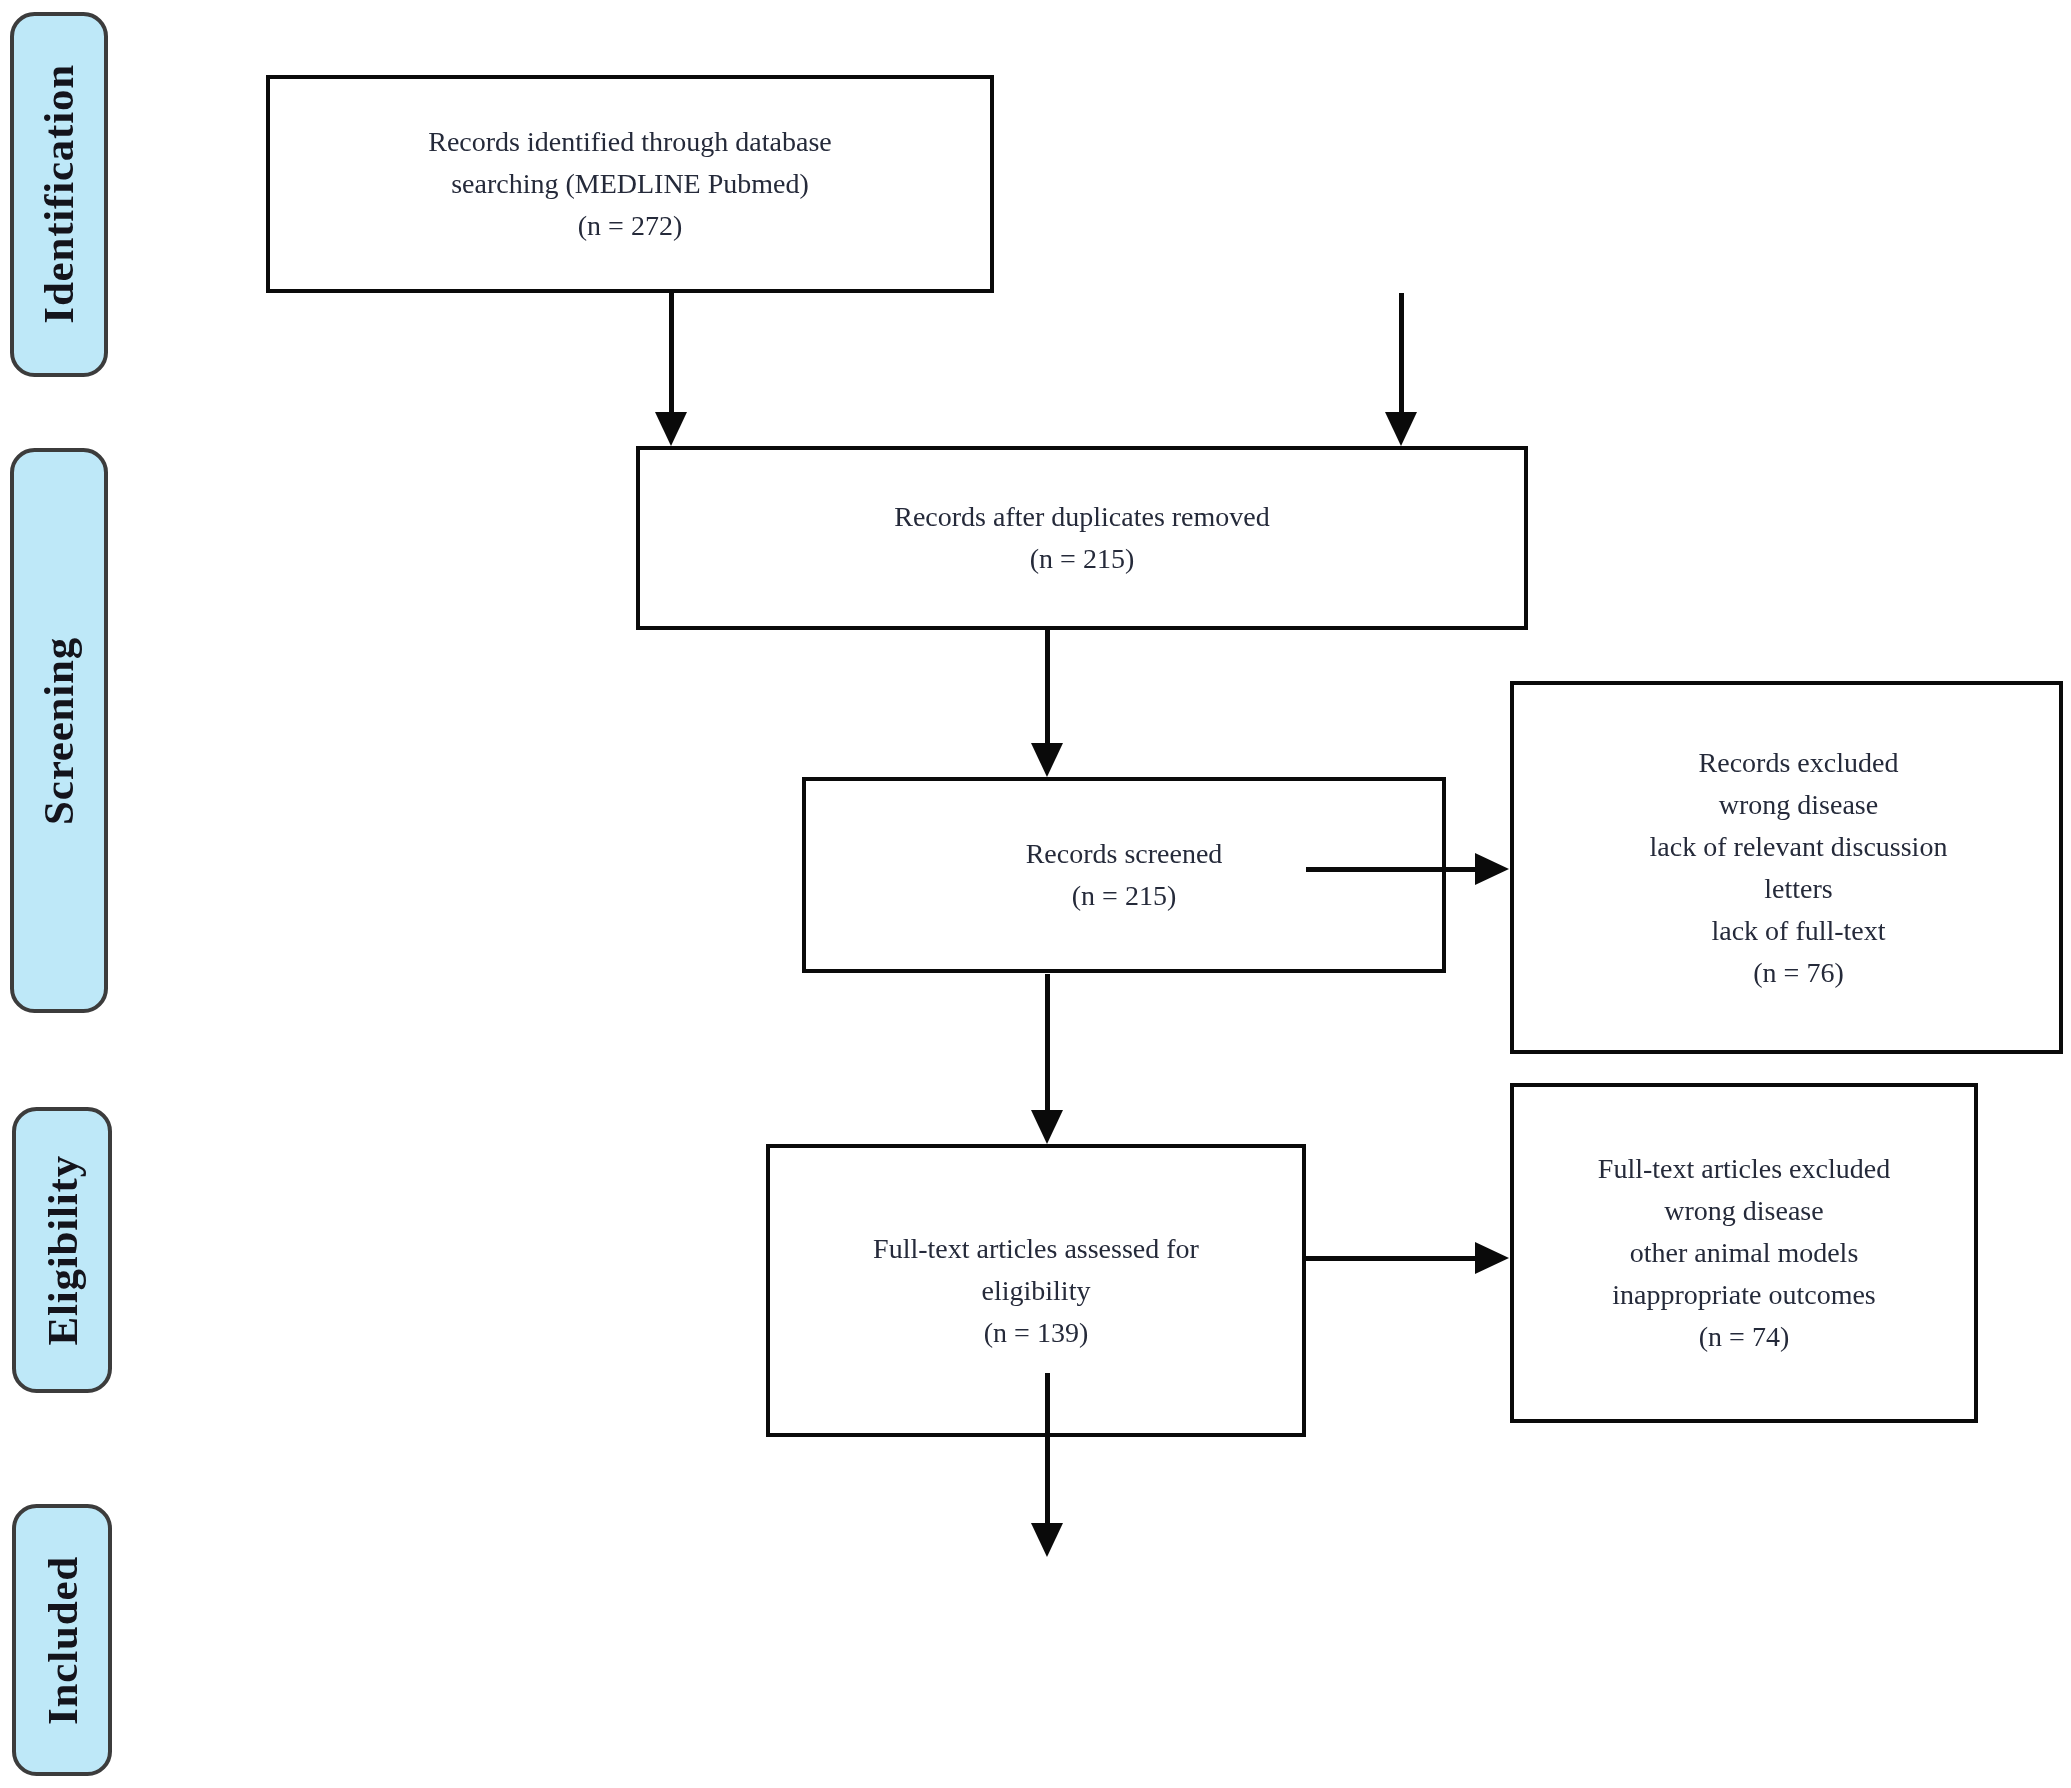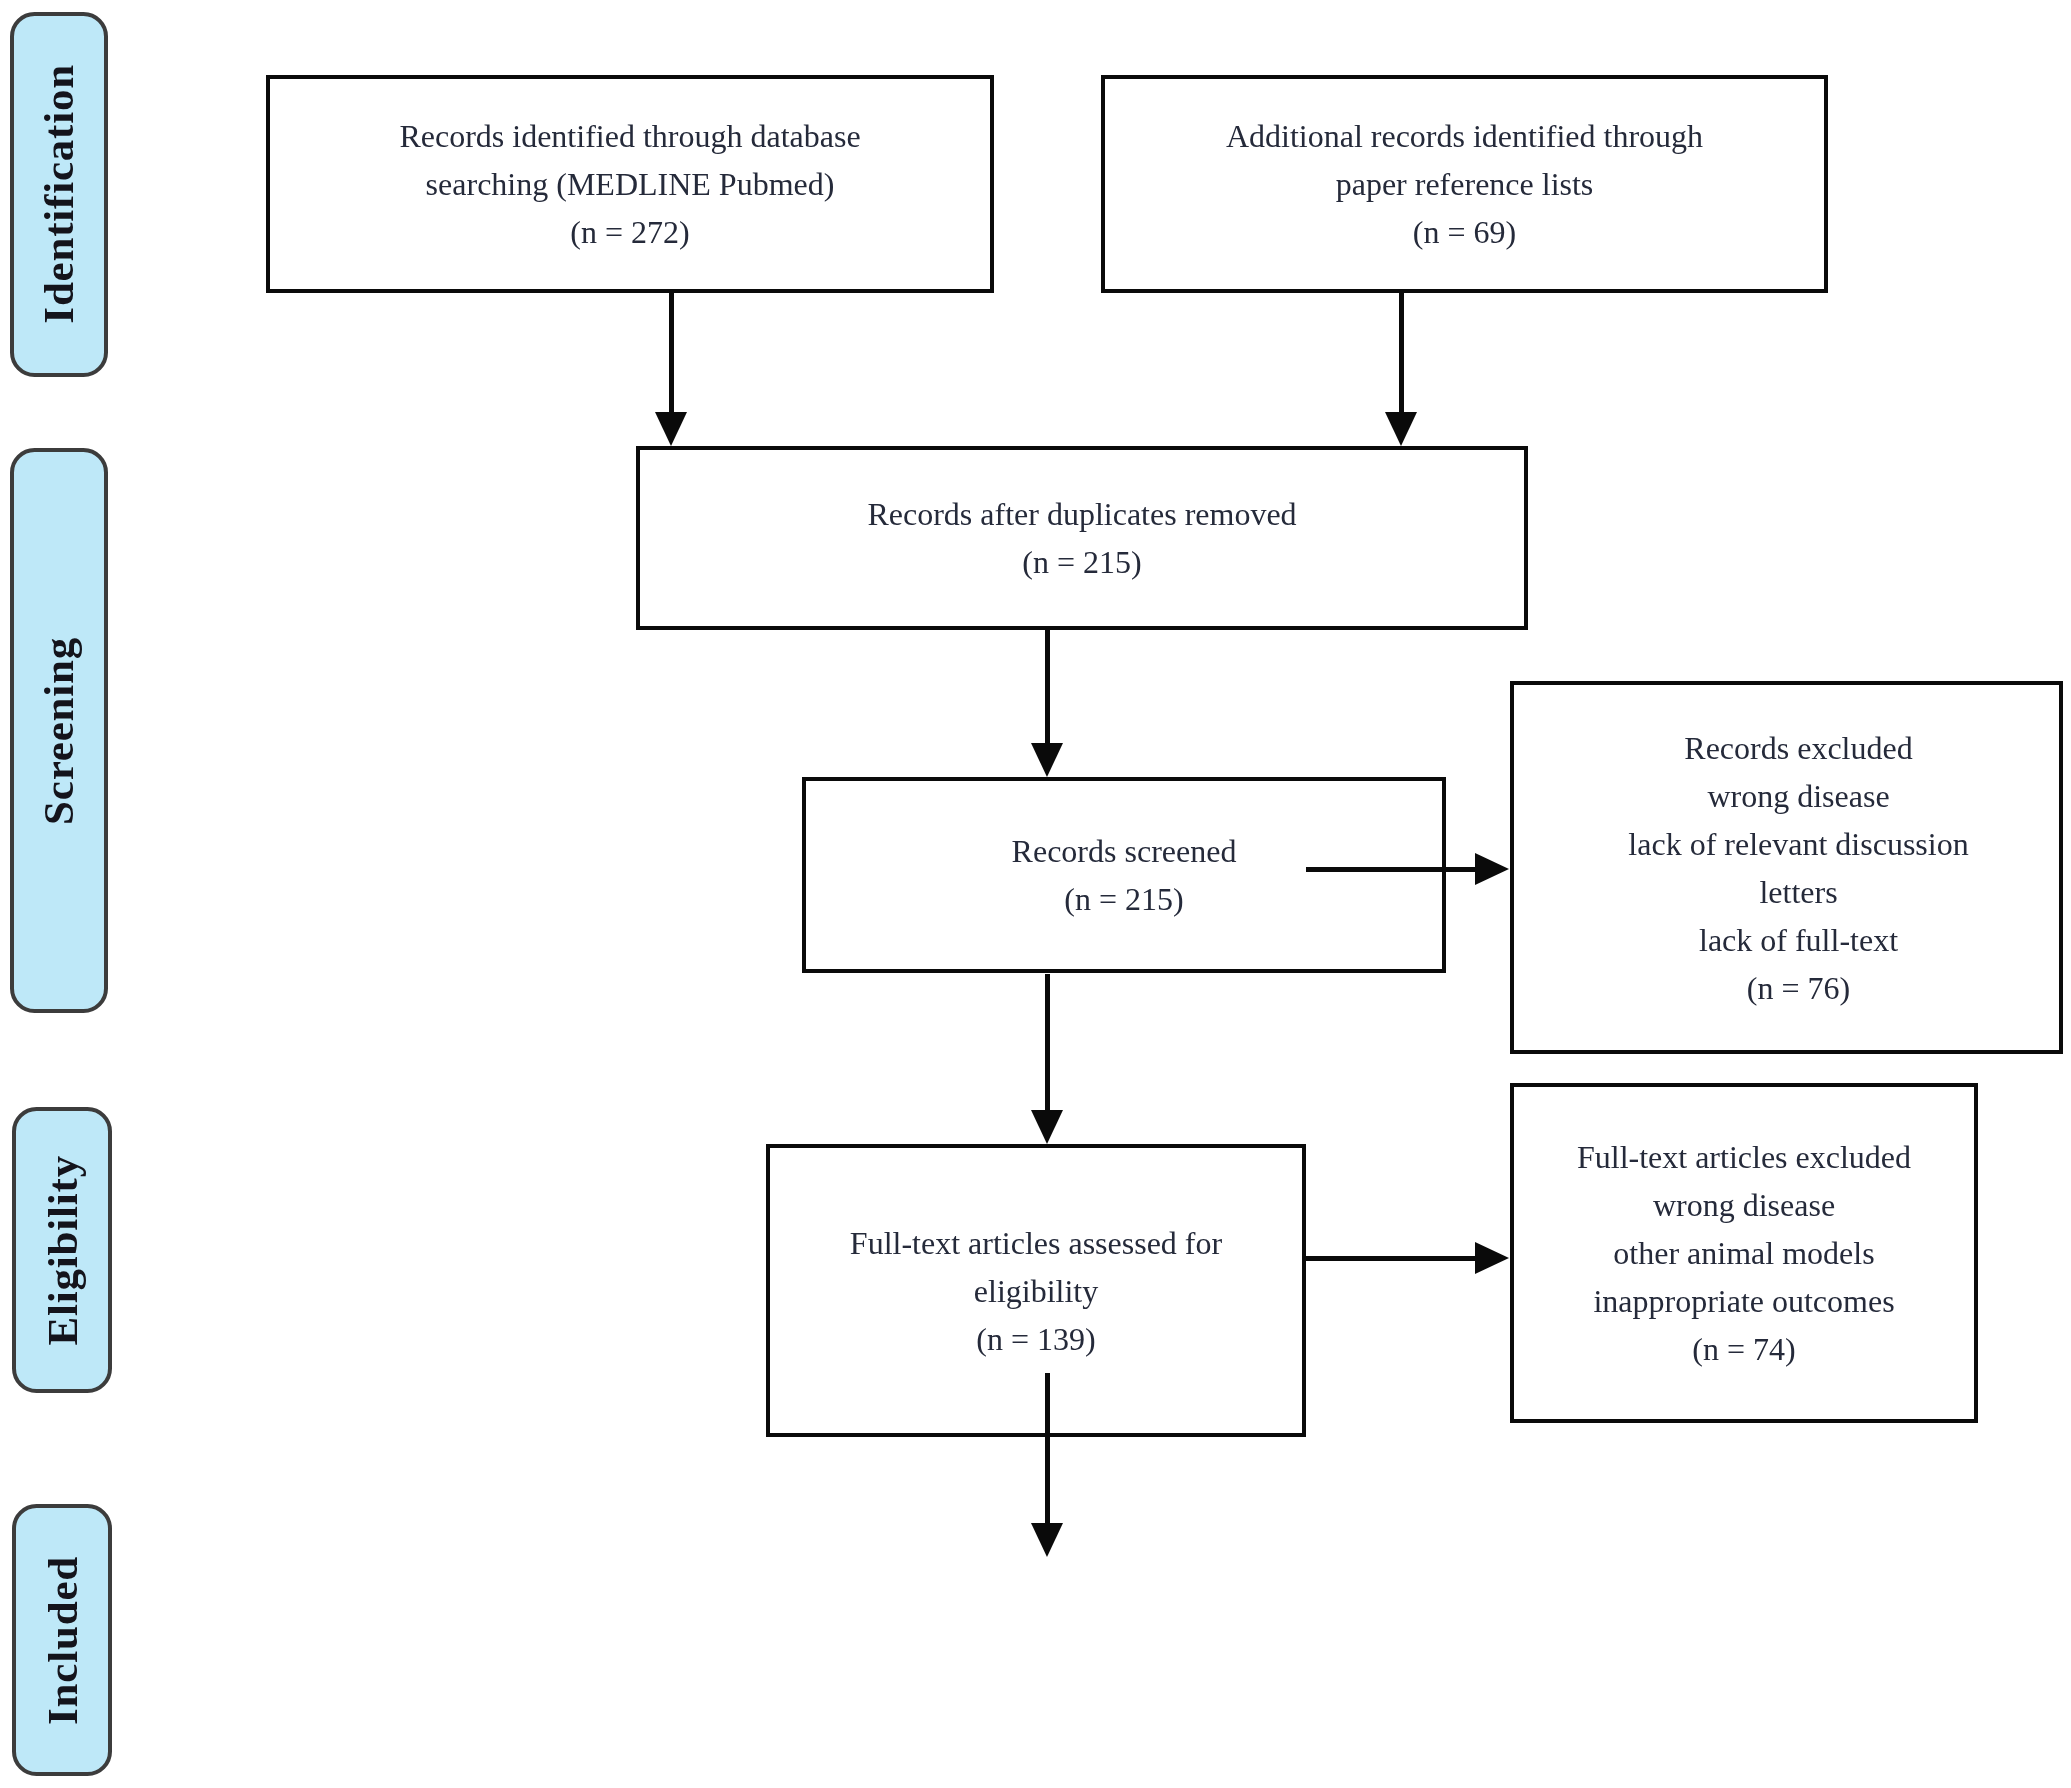--- a/index.html
+++ b/index.html
@@ -40,21 +40,21 @@
     background: var(--box-fill, #ffffff);
     border: 4.9px solid var(--box-border, #0a0a0a);
     box-sizing: border-box;
     display: flex;
     align-items: center;
     justify-content: center;
     text-align: center;
   }
   .box-text {
     white-space: pre-line;
-    font-size: 32px;
+    font-size: 28px;
     line-height: 1.5;
     padding: 3.3px 11.5px;
   }
 
   
   .arrow-v { position: absolute; width: 4.9px; background: var(--arrow, #0a0a0a); }
   .arrow-v::after {
     content: "";
     position: absolute;
     left: 50%;
@@ -93,25 +93,20 @@
   <div class="stage" style="left:12.3px; top:1504px; width:100px; height:272px;">
     <span class="stage-text">Included</span>
   </div>
 
   <div class="fbox" style="left:266px; top:75px; width:728px; height:218px;">
     <span class="box-text">Records identified through database
 searching (MEDLINE Pubmed)
 (n = 272)</span>
   </div>
 
-  <div class="fbox" style="left:1101px; top:75px; width:727px; height:218px;">
-    <span class="box-text">Additional records identified through
-paper reference lists
-(n = 69)</span>
-  </div>
 
   <div class="fbox" style="left:596px; top:446px; width:892px; height:184px;margin-left:40px;">
     <span class="box-text">Records after duplicates removed
 (n = 215)</span>
   </div>
 
   <div class="fbox" style="left:766px; top:777px; width:644px; height:196px;margin-left:36px;">
     <span class="box-text">Records screened
 (n = 215)</span>
   </div>

